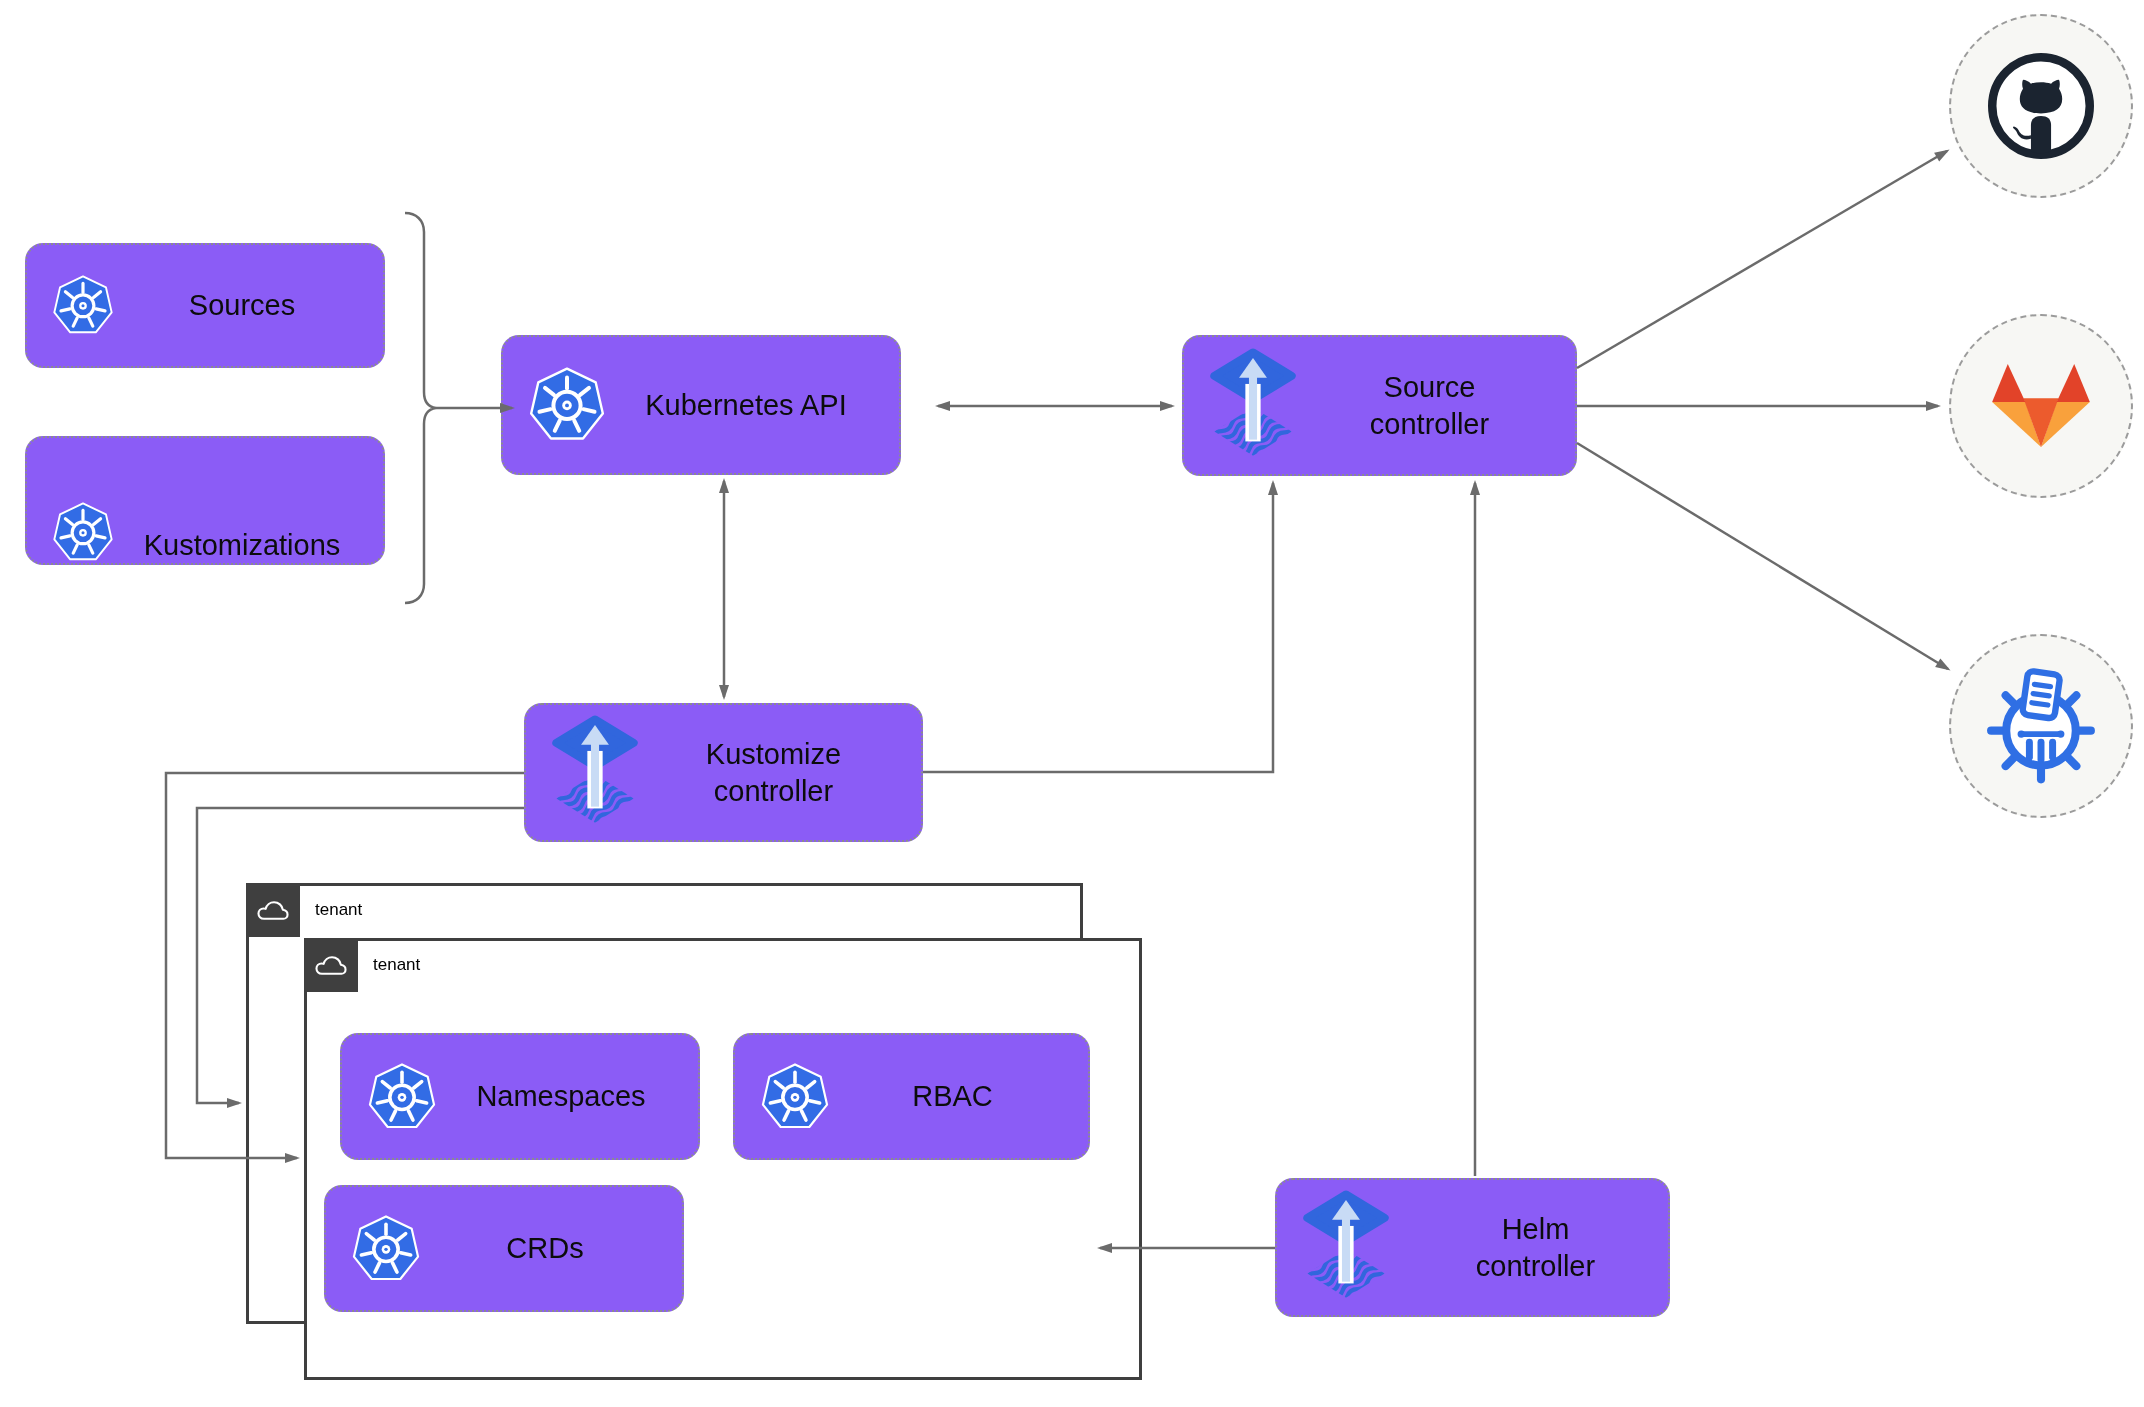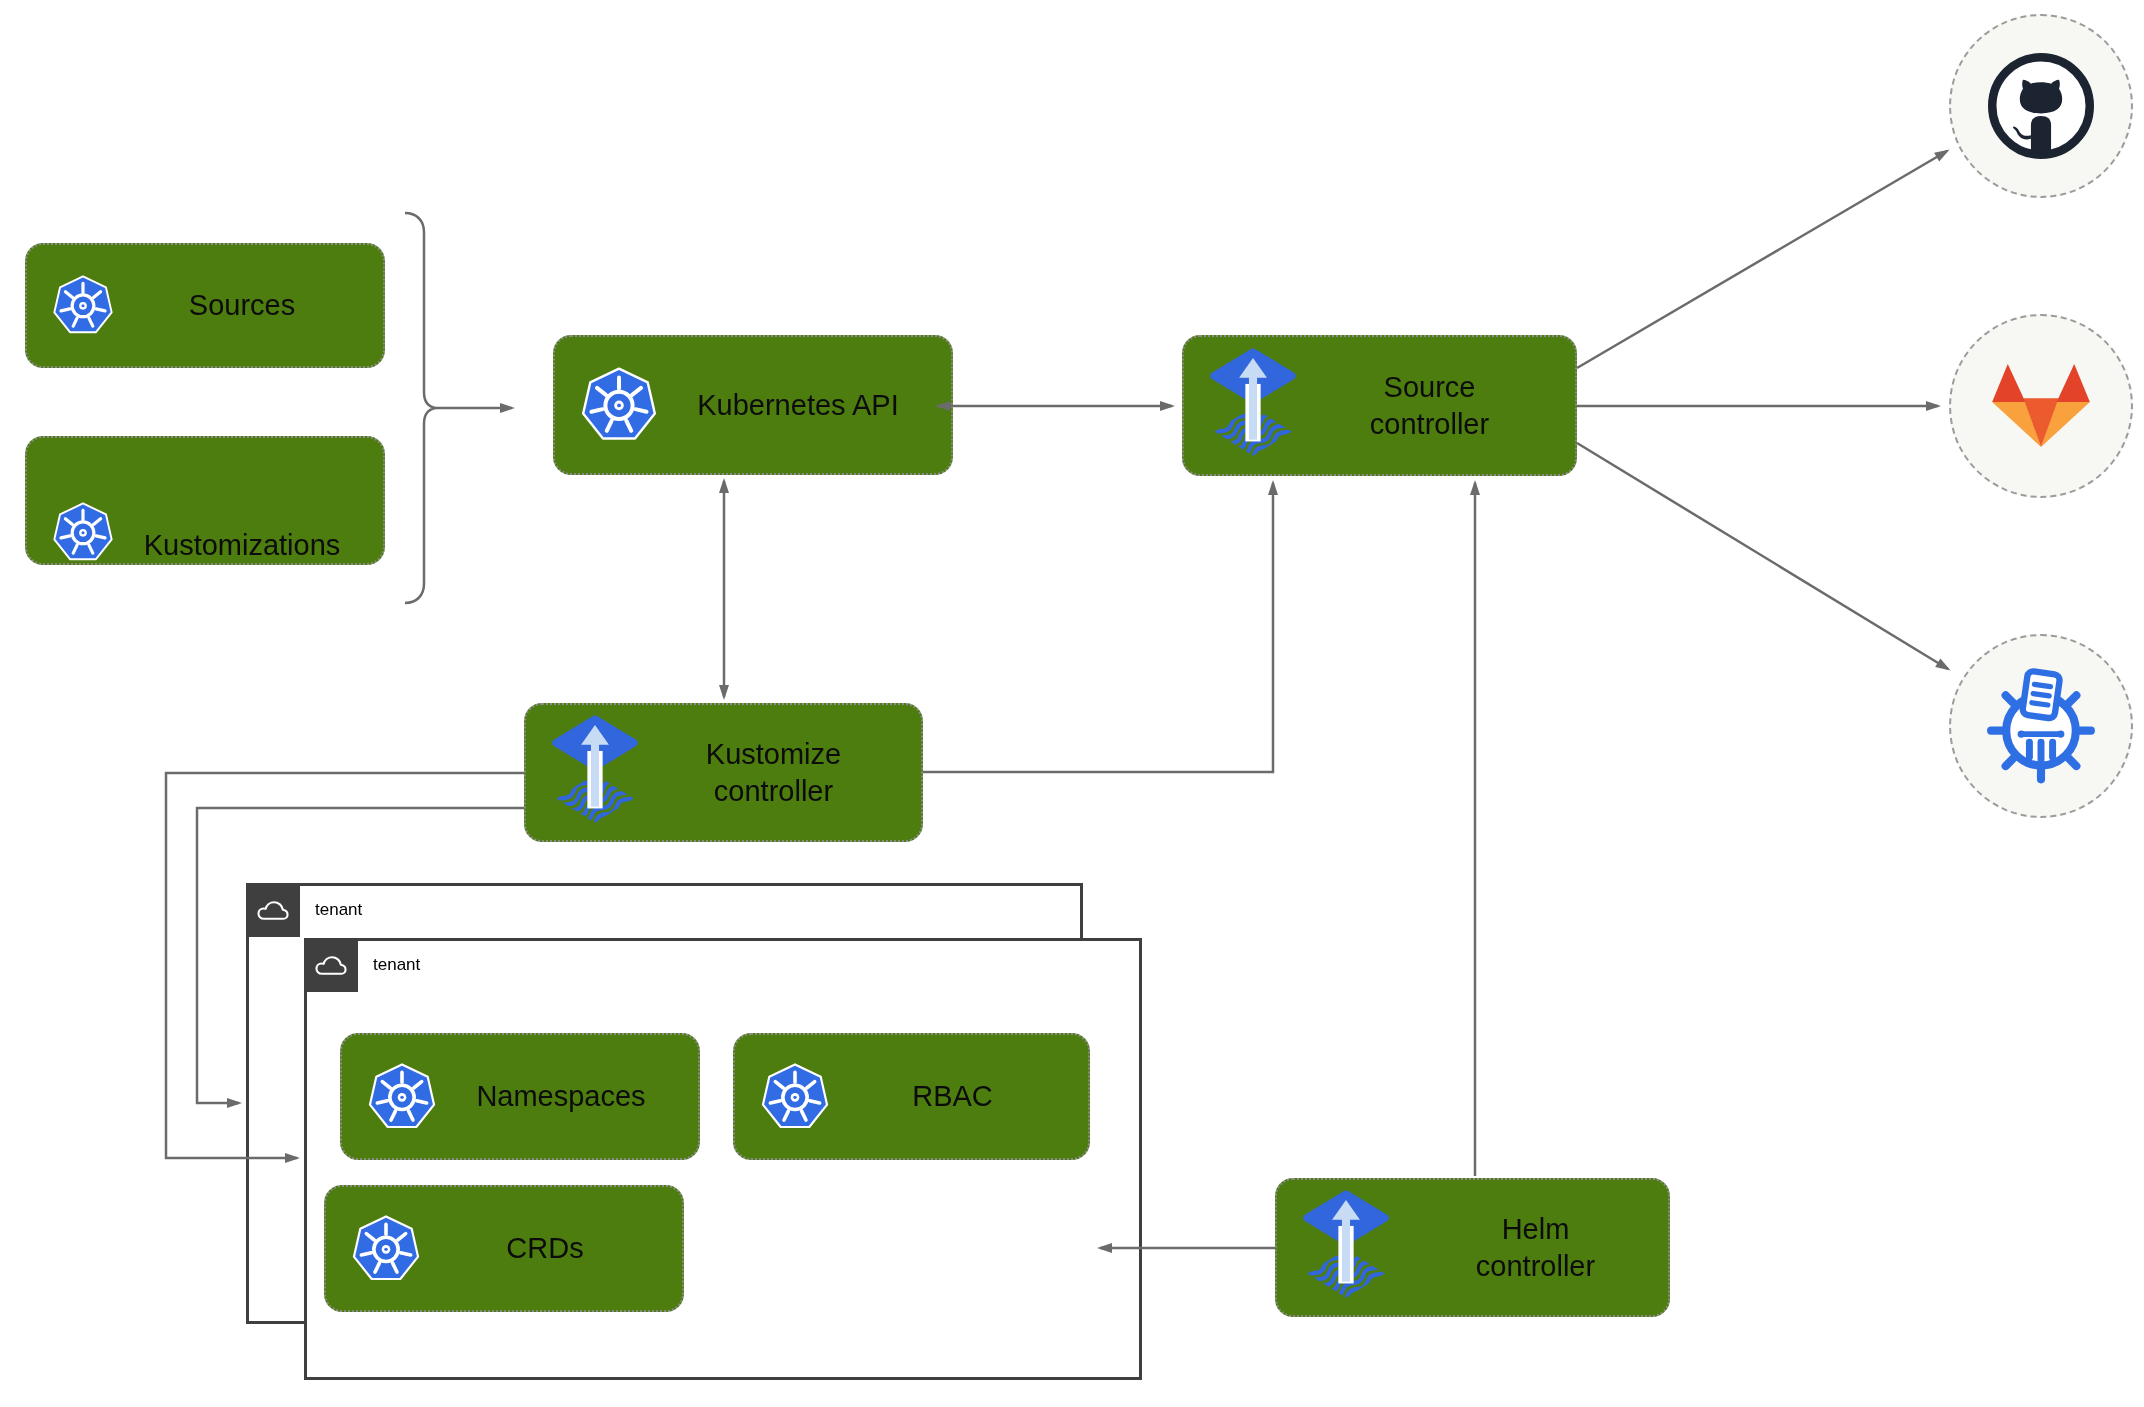--- a/index.html
+++ b/index.html
@@ -3,21 +3,21 @@
 <meta charset="utf-8">
 <style>
   html,body{margin:0;padding:0;background:#ffffff;}
   .canvas{
     position:relative;width:2144px;height:1407px;background:#ffffff;overflow:hidden;
     font-family:"Liberation Sans", sans-serif;color:#111;
   }
   
   .node{
     position:absolute;box-sizing:border-box;
-    background:#4d7c0f;border:2.5px dotted #8c8c8c;border-radius:18px;
+    background:#8b5cf6;border:2.5px dotted #8c8c8c;border-radius:18px;
     display:flex;align-items:center;
   }
   .node .icon{flex:0 0 auto;display:flex;align-items:center;justify-content:center;margin-left:24px;}
   .node .label{flex:1;text-align:center;font-size:29px;line-height:1.25;color:#0c0c0c;padding-right:14px;}
   .node .label .wrapcap{display:inline-block;max-width:170px;}
   
   .tenant{
     position:absolute;box-sizing:border-box;background:#ffffff;border:3px solid #3f3f3f;
   }
   .tenant .badge{
@@ -185,21 +185,21 @@
 
   <div class="node layer3" style="left:25px;top:436px;width:360px;height:129px;align-items:flex-end;">
     <span class="icon">
       <svg width="64" height="61">
           <use href="#sym-k8s"></use>
         </svg>
     </span>
     <span class="label">Kustomizations</span>
   </div>
 
-  <div class="node layer3" style="left:553px;top:335px;width:400px;height:140px;">
+  <div class="node layer3" style="left:501px;top:335px;width:400px;height:140px;">
     <span class="icon">
       <svg width="80" height="76">
           <use href="#sym-k8s"></use>
         </svg>
     </span>
     <span class="label">Kubernetes API</span>
   </div>
 
   <div class="node layer3" style="left:1182px;top:335px;width:395px;height:141px;">
     <span class="icon">

